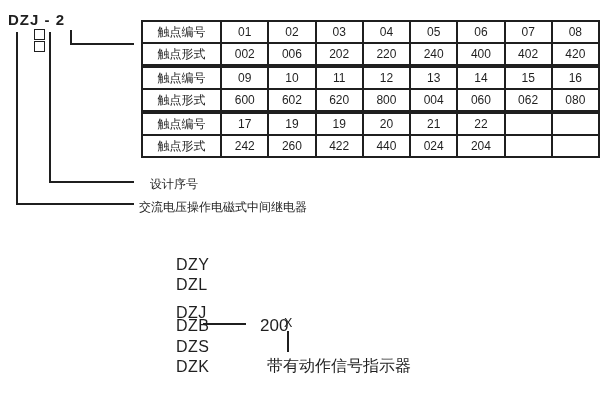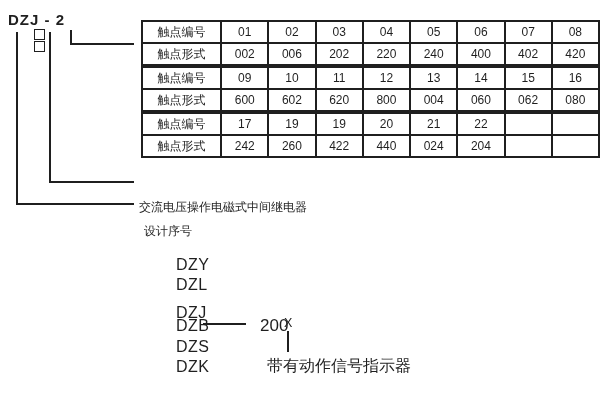--- a/index.html
+++ b/index.html
@@ -24,21 +24,21 @@
   
   .line{position:absolute;background:#1f1f1f;}
   .v1{left:16px;top:32px;width:2px;height:173px;}
   .h1{left:16px;top:203px;width:118px;height:2px;}
   .v2{left:49px;top:32px;width:2px;height:151px;}
   .h2{left:49px;top:181px;width:85px;height:2px;}
   .v3{left:70px;top:30px;width:2px;height:15px;}
   .h3{left:70px;top:43px;width:64px;height:2px;}
 
   .callout{position:absolute;font-size:12px;white-space:nowrap;}
-  .design-serial{left:144px;top:176px;margin-top:47px;}
+  .design-serial{left:150px;top:176px;}
   .relay-desc{left:139px;top:199px;}
 
   
   table.contact{
     position:absolute;left:141px;top:20px;
     border-collapse:collapse;table-layout:fixed;
   }
   table.contact td{
     border:2px solid #1f1f1f;
     height:20px;width:36px;

